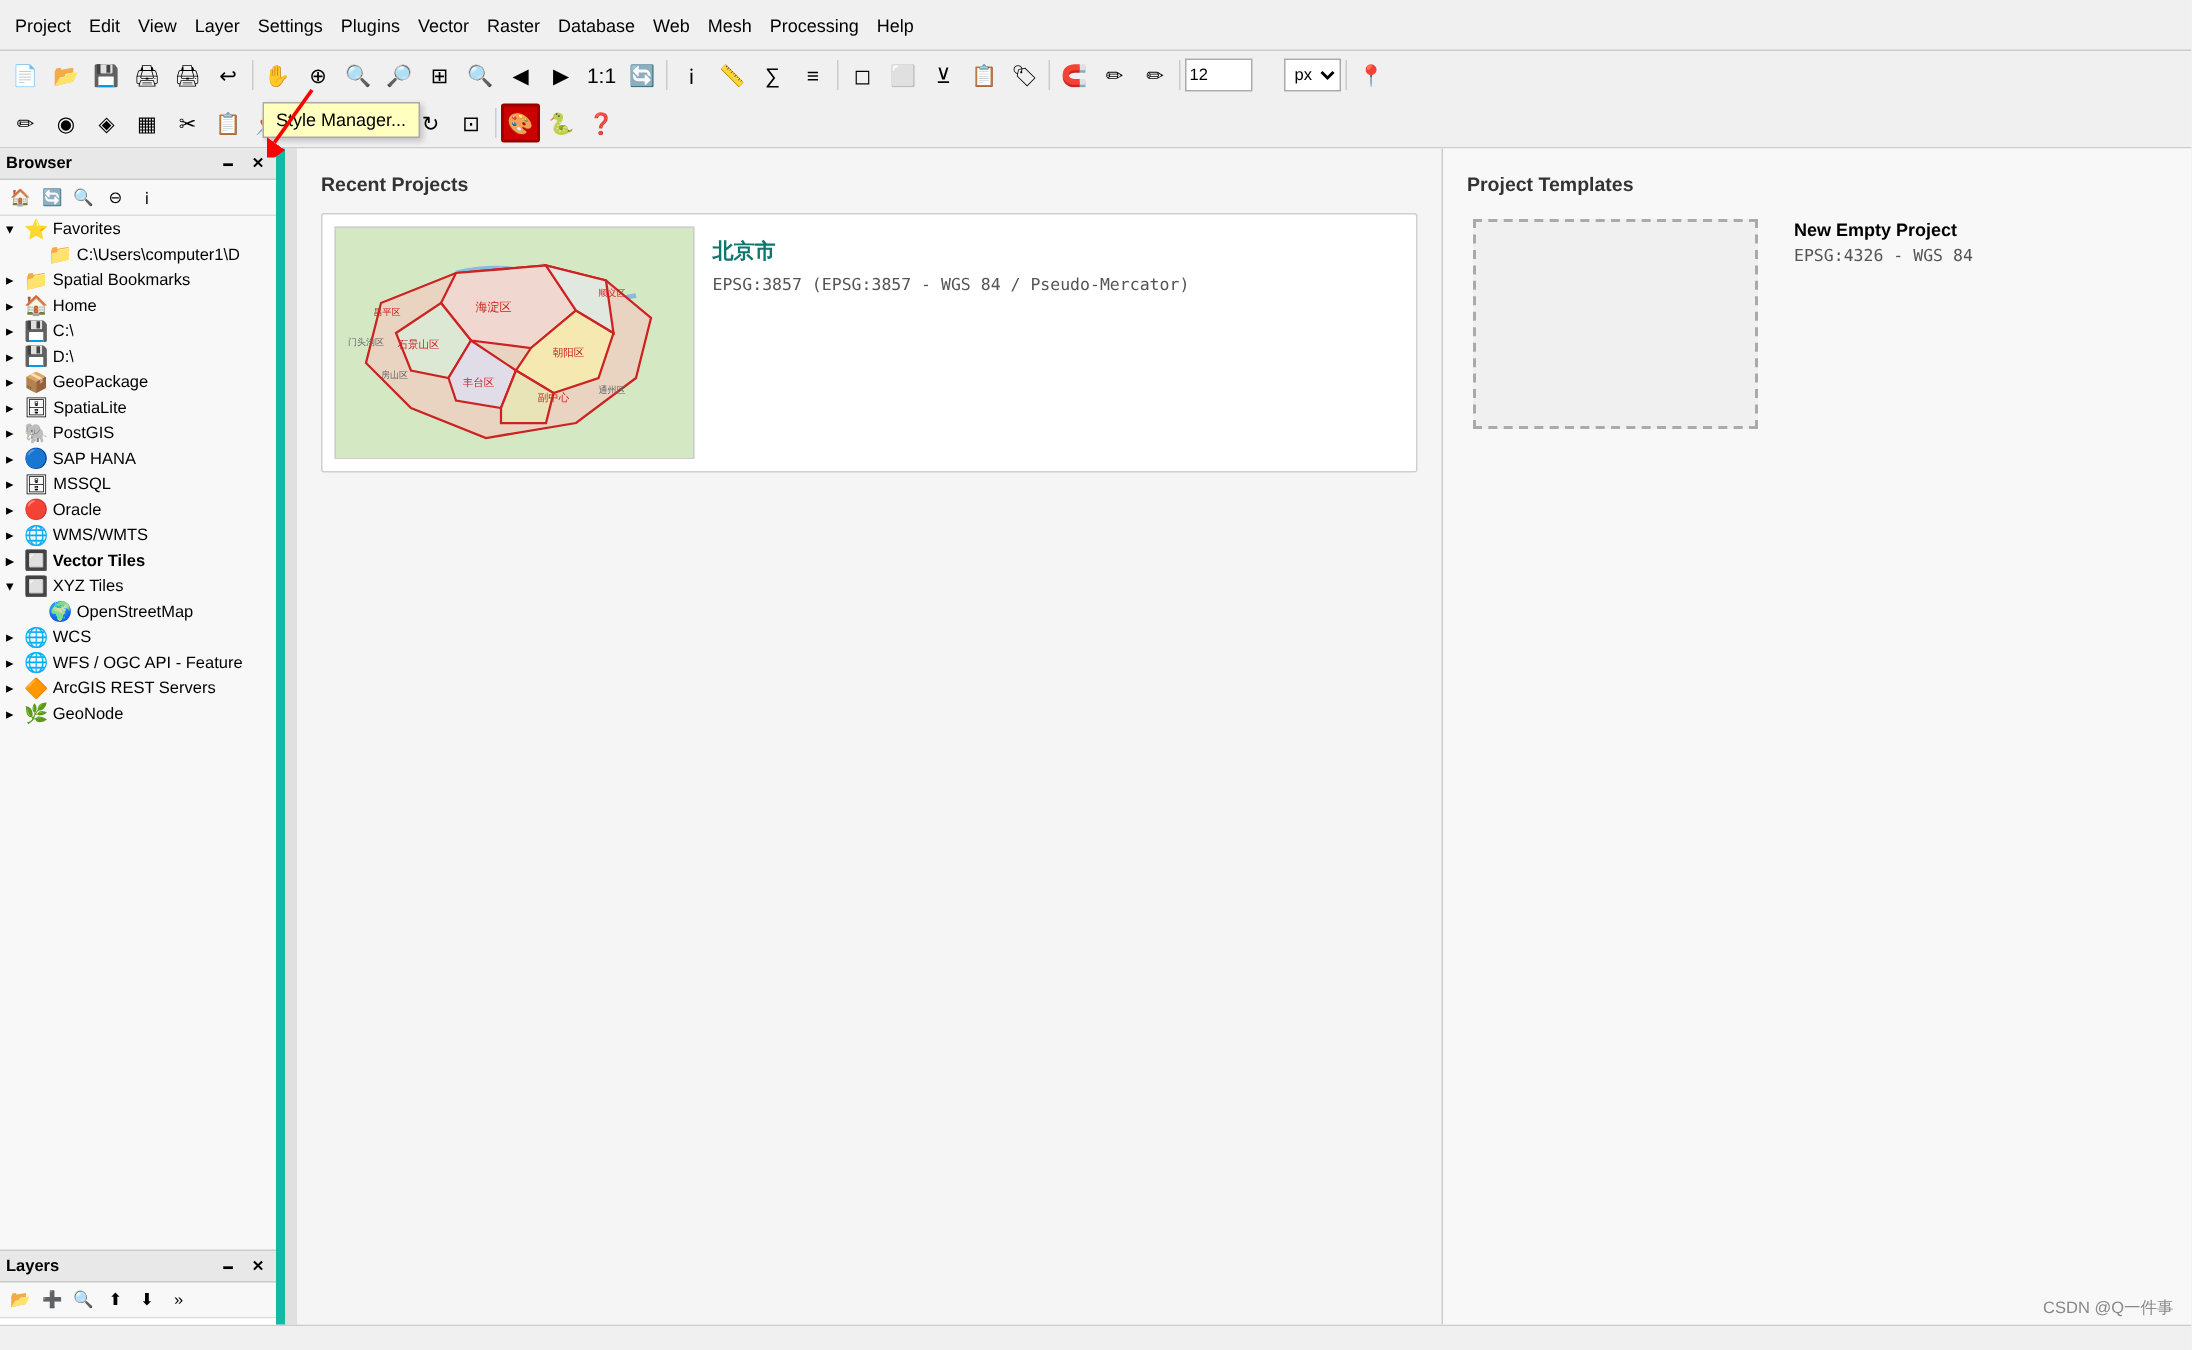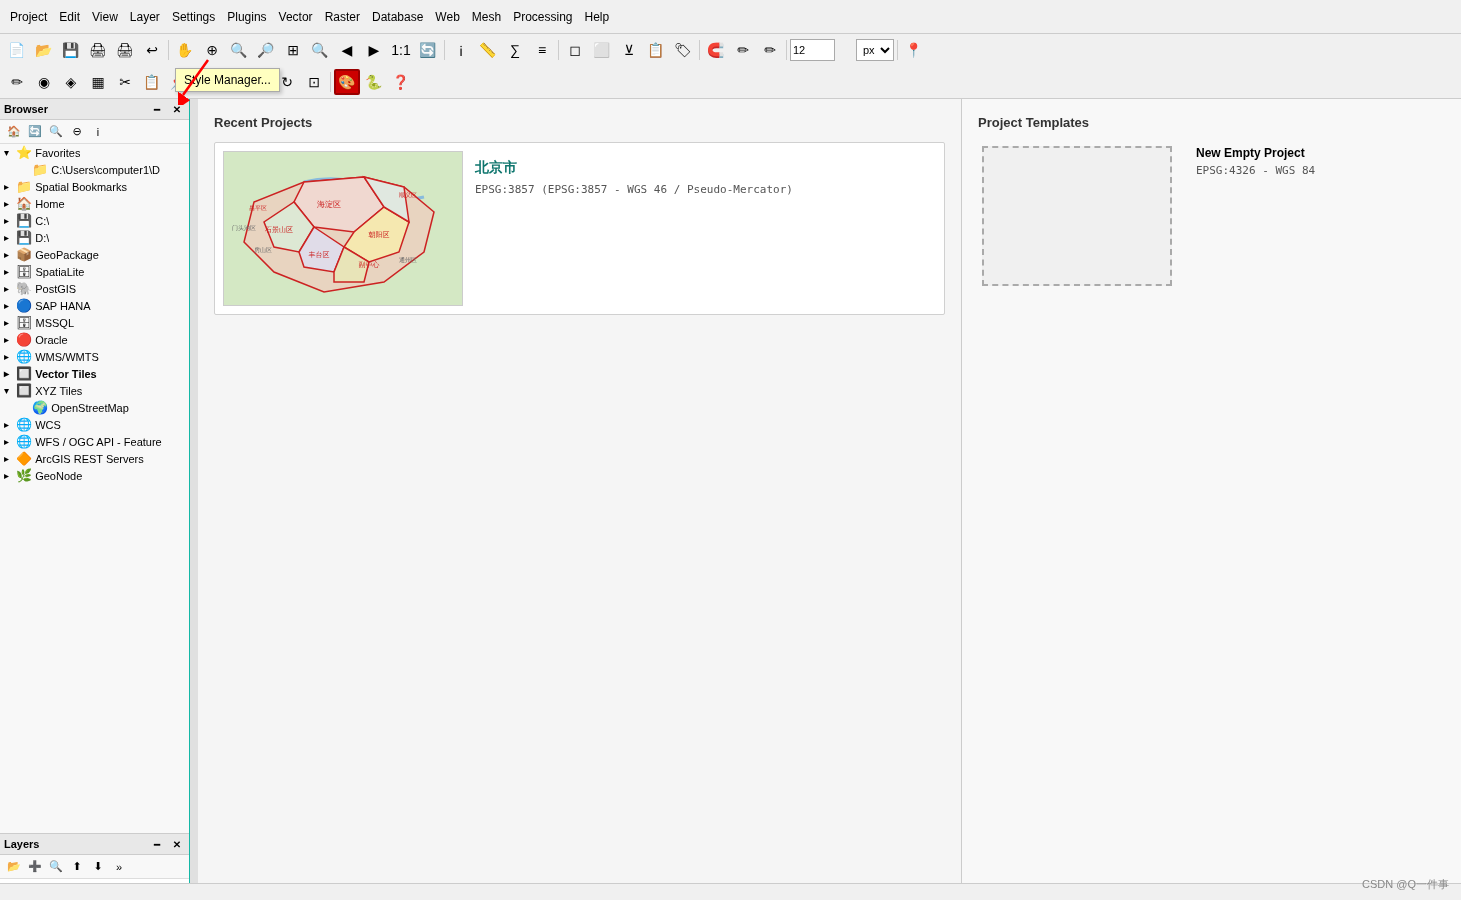--- a/index.html
+++ b/index.html
@@ -19,21 +19,21 @@
     
     .style-manager-tooltip { position: absolute; top: 68px; left: 175px; background: #ffffc0; border: 1px solid #aaa; padding: 4px 8px; font-size: 12px; z-index: 100; box-shadow: 2px 2px 4px rgba(0,0,0,0.2); white-space: nowrap; }
 
     
     .red-arrow { position: absolute; top: 55px; left: 178px; z-index: 101; }
 
     
     .main-layout { display: flex; height: calc(900px - 22px - 64px - 30px); }
 
     
-    .left-panel { width: 190px; min-width: 190px; display: flex; flex-direction: column; background: #f8f8f8; border-right: 1px solid #14b8a6; }
+    .left-panel { width: 190px; min-width: 190px; display: flex; flex-direction: column; background: #f8f8f8; border-right: 6px solid #14b8a6; }
 
     
     .panel { display: flex; flex-direction: column; flex: 1; }
     .panel-header { background: #e8e8e8; border-bottom: 1px solid #ccc; display: flex; align-items: center; padding: 2px 4px; font-size: 11px; font-weight: bold; gap: 4px; }
     .panel-header-title { flex: 1; }
     .panel-header-btn { width: 16px; height: 16px; display: flex; align-items: center; justify-content: center; cursor: pointer; font-size: 10px; }
     .panel-toolbar { display: flex; align-items: center; padding: 2px 4px; gap: 1px; border-bottom: 1px solid #ddd; height: 24px; }
     .panel-tb-btn { width: 20px; height: 20px; display: flex; align-items: center; justify-content: center; cursor: pointer; font-size: 11px; border: 1px solid transparent; border-radius: 2px; }
 
     .tree-area { flex: 1; overflow-y: auto; overflow-x: hidden; }
@@ -74,21 +74,21 @@
     .statusbar { height: 22px; background: #f0f0f0; border-top: 1px solid #ccc; display: flex; align-items: center; padding: 0 8px; font-size: 11px; gap: 8px; }
 
     
     .resize-handle { width: 8px; background: #e0e0e0; cursor: col-resize; }
 
     
     .toolbar-spinbox { width: 45px; height: 22px; border: 1px solid #aaa; background: #fff; padding: 0 2px; font-size: 11px; }
     .toolbar-select { height: 22px; border: 1px solid #aaa; background: #fff; padding: 0 2px; font-size: 11px; margin-left: 20px; }
 
     
-    .watermark { position: fixed; bottom: 8px; right: 12px; font-size: 11px; color: #888; z-index: 50; }
+    .watermark { position: fixed; bottom: 21px; right: 12px; font-size: 11px; color: #888; z-index: 50; }
   </style>
 </head>
 <body>
 
 <div class="red-arrow">
   <svg width="40" height="50" viewBox="0 0 40 50">
     <defs>
       <marker id="arrowhead" markerWidth="10" markerHeight="7" refX="0" refY="3.5" orient="auto">
         <polygon points="0 0, 10 3.5, 0 7" fill="red"></polygon>
       </marker>
@@ -353,21 +353,21 @@
             <text x="25" y="58" font-size="6" fill="#cc2222">昌平区</text>
             <text x="175" y="45" font-size="6" fill="#cc2222">顺义区</text>
 
             <text x="8" y="78" font-size="6" fill="#666">门头沟区</text>
             <text x="30" y="100" font-size="6" fill="#666">房山区</text>
             <text x="175" y="110" font-size="6" fill="#666">通州区</text>
           </svg>
         </div>
         <div class="project-info">
           <div class="project-name">北京市</div>
-          <div class="project-epsg">EPSG:3857 (EPSG:3857 - WGS 46 / Pseudo-Mercator)</div>
+          <div class="project-epsg">EPSG:3857 (EPSG:3857 - WGS 84 / Pseudo-Mercator)</div>
         </div>
       </div>
     </div>
 
     <div class="project-templates">
       <div class="section-title">Project Templates</div>
       <div class="template-item">
         <div class="template-thumb"></div>
         <div class="template-info">
           <div class="template-name">New Empty Project</div>

